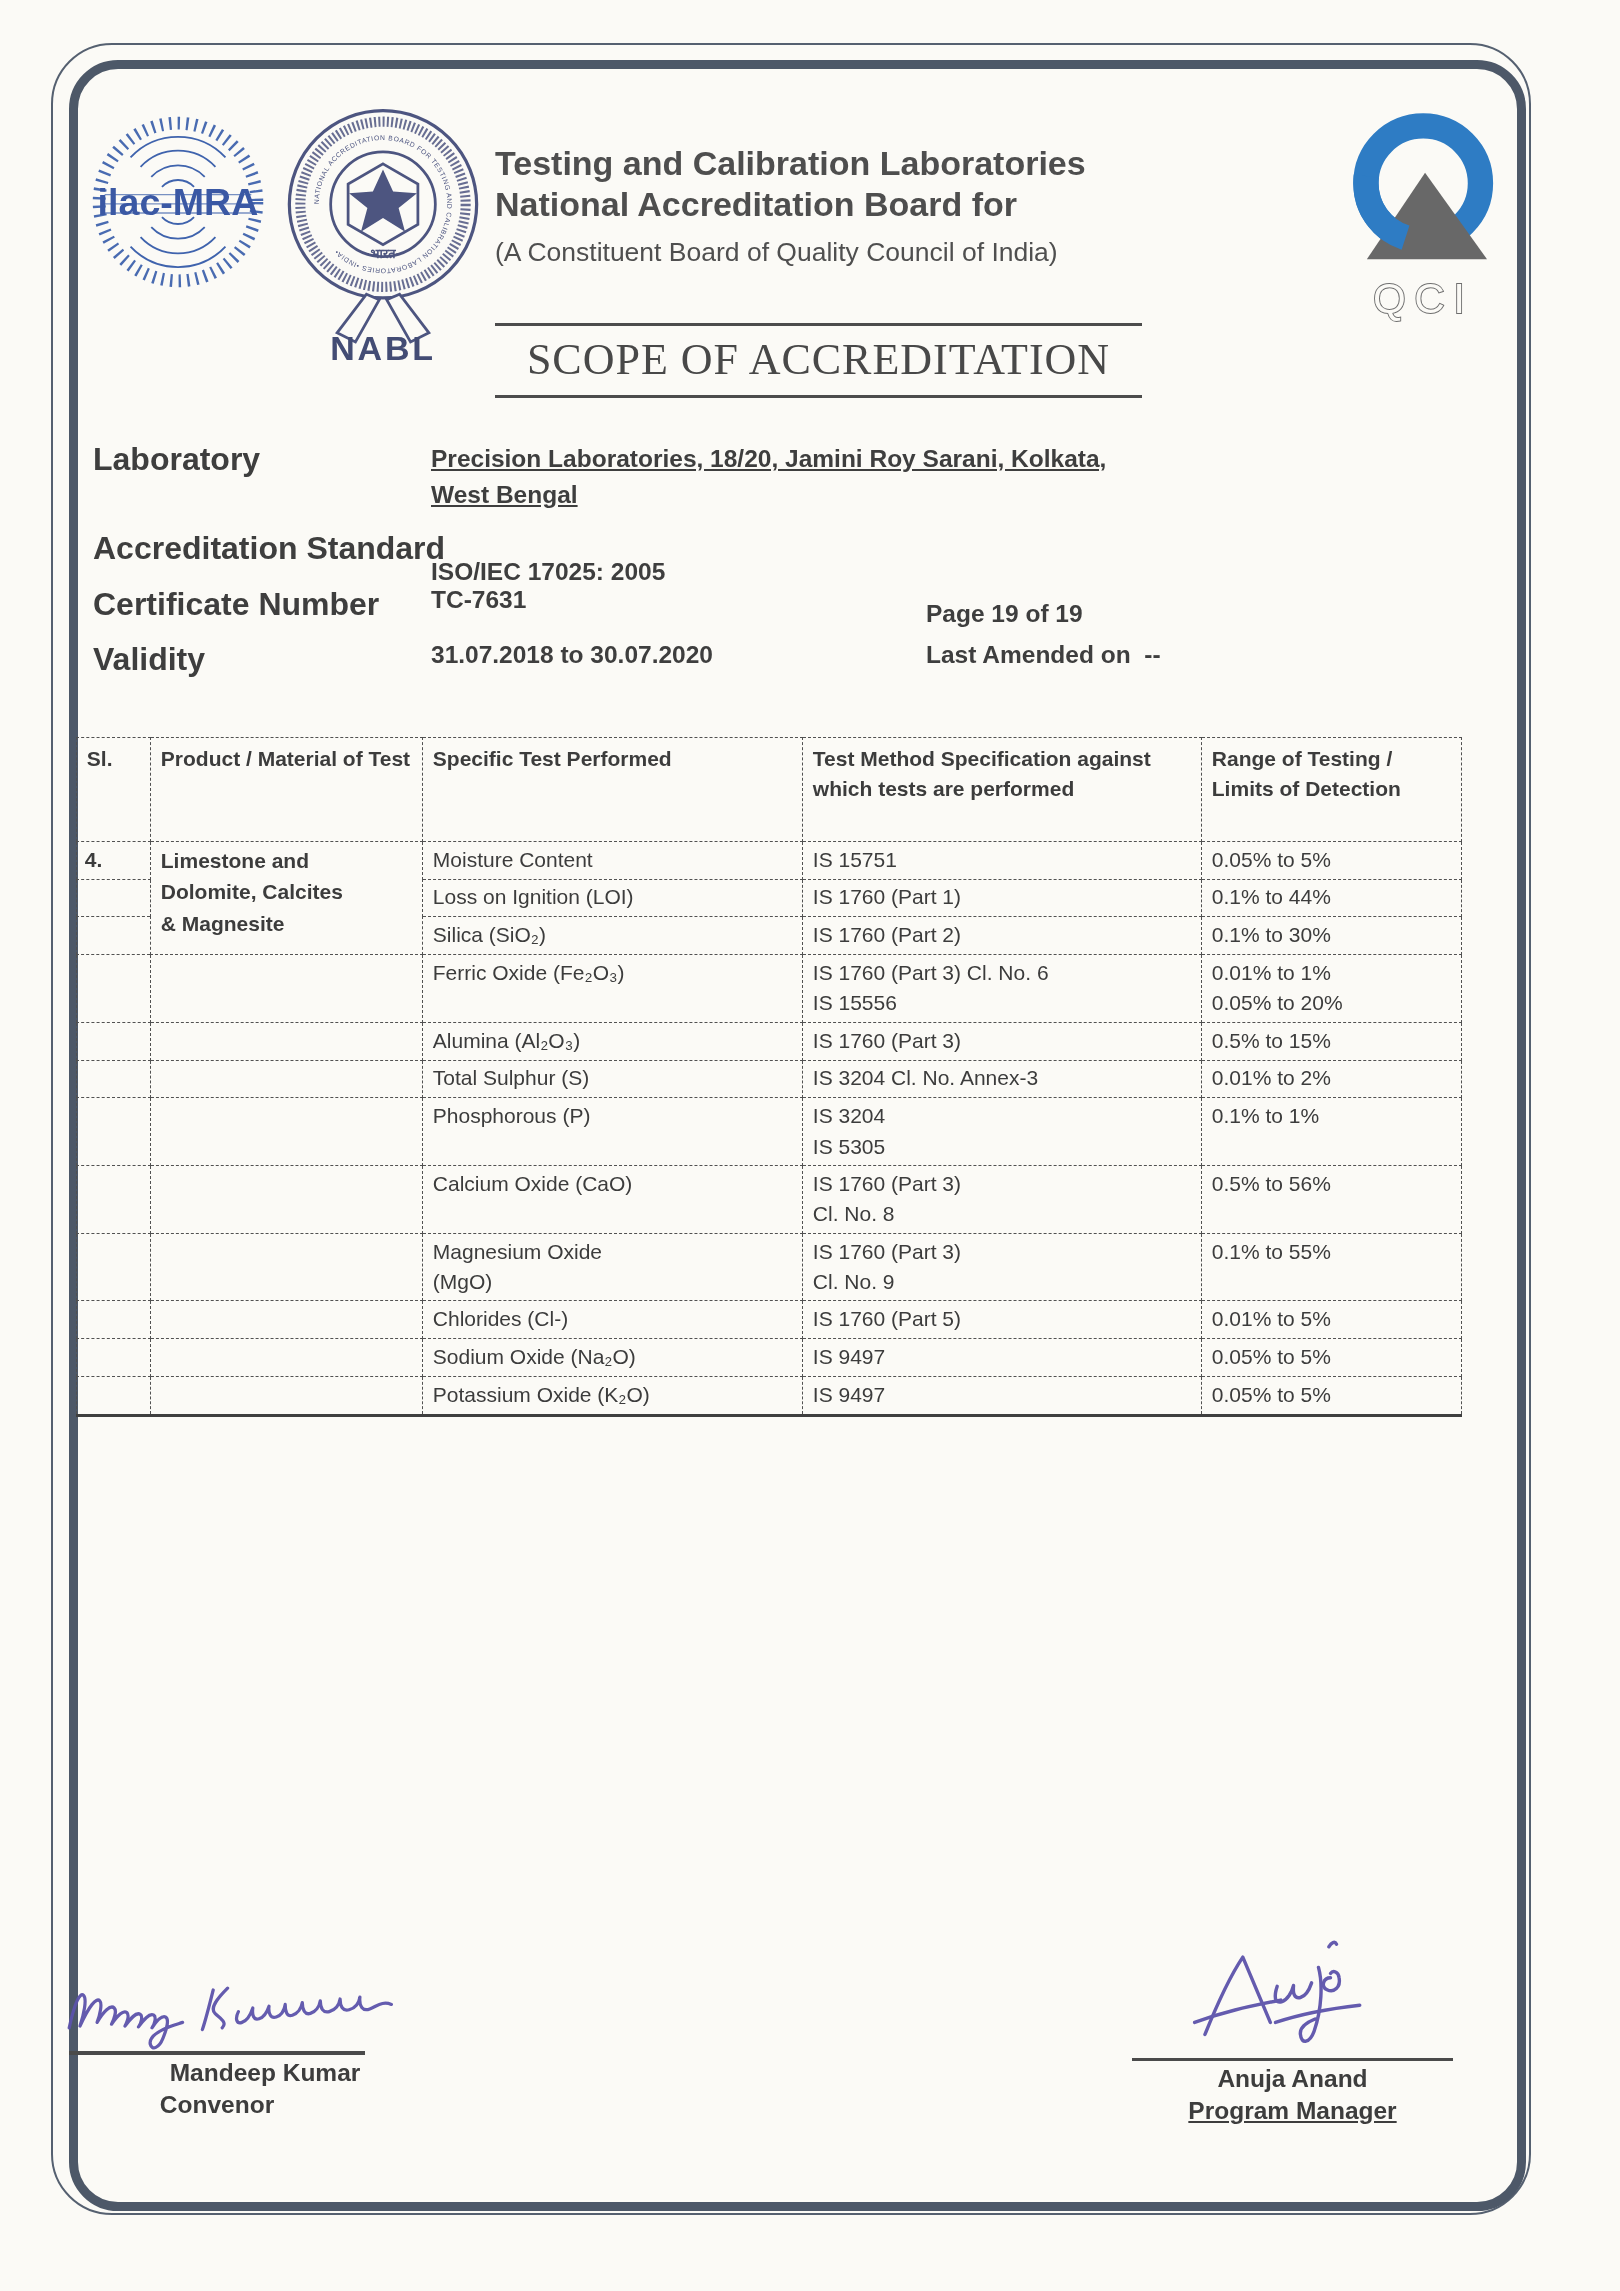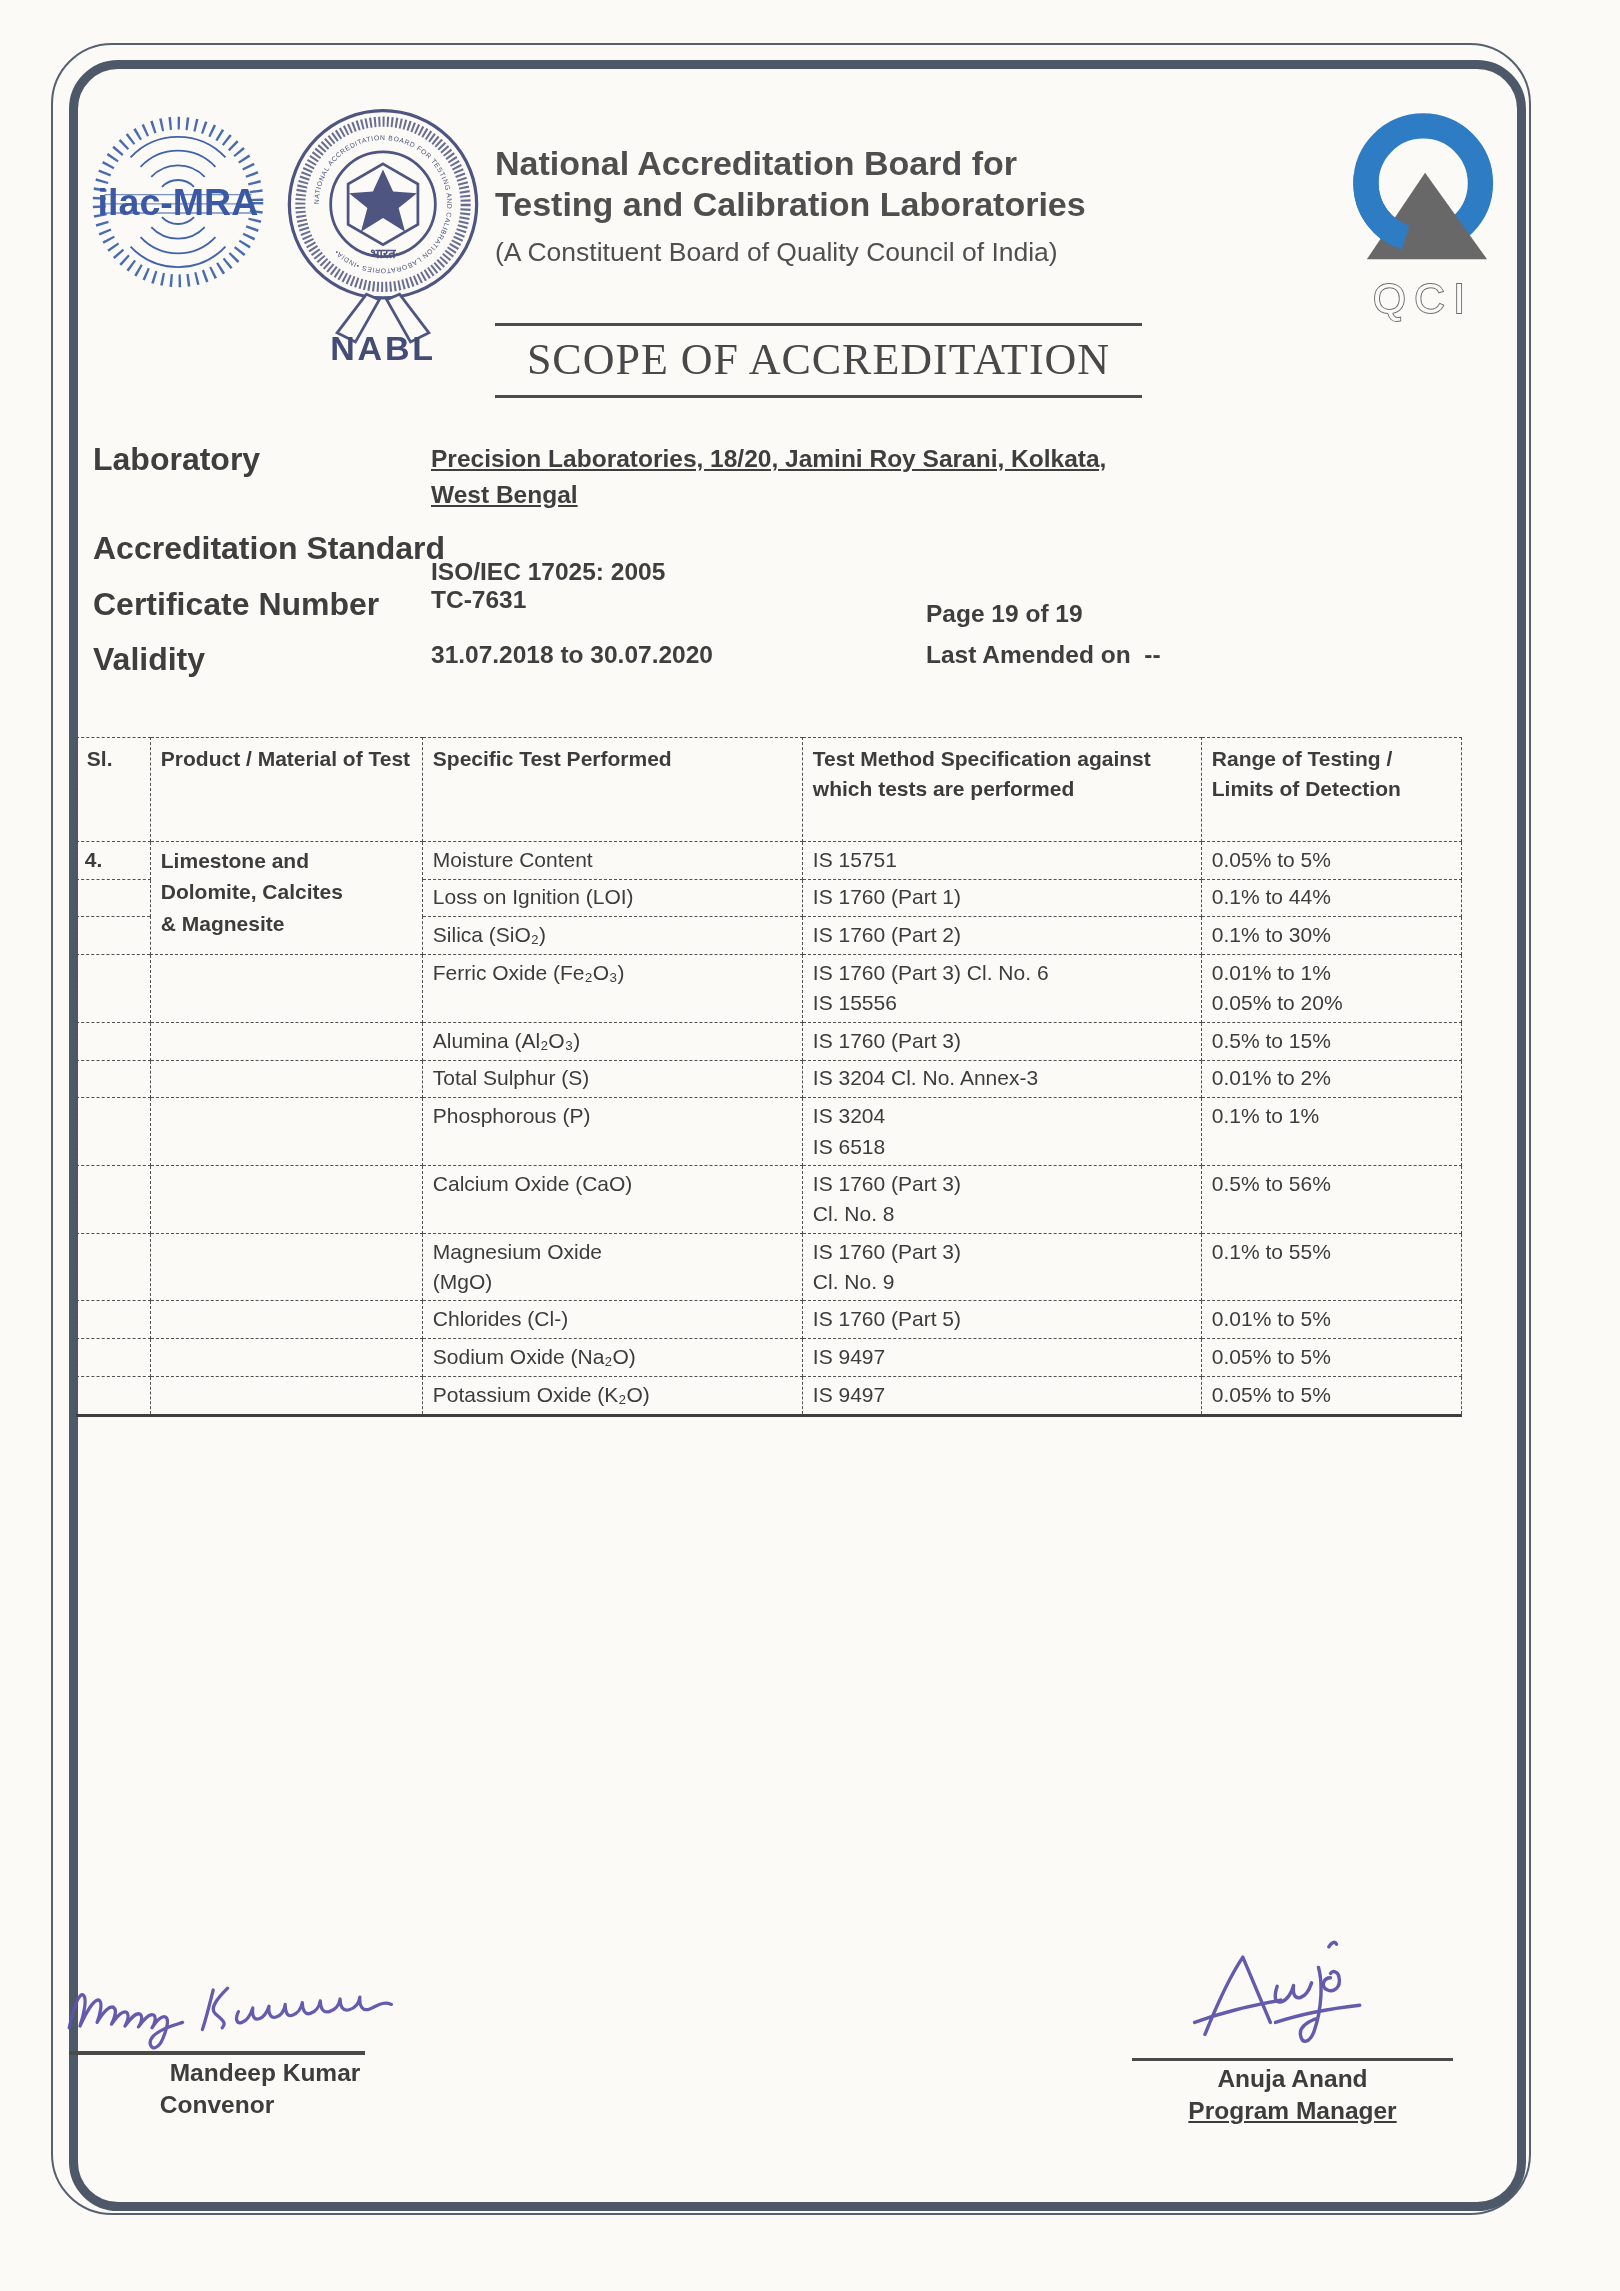--- a/index.html
+++ b/index.html
@@ -92,22 +92,22 @@
     </g>
     <text font-size="7.4" letter-spacing="0.7" fill="#4d5580">
       <textPath href="#nablring">NATIONAL ACCREDITATION BOARD FOR TESTING AND CALIBRATION LABORATORIES •INDIA• </textPath>
     </text>
     <path d="M110,82 L121,106 L147,108 L127,124 L134,150 L110,135 L86,150 L93,124 L73,108 L99,106 Z" fill="#4d5580"></path>
     <text x="110" y="178" text-anchor="middle" font-size="14" font-weight="bold" fill="#4d5580">·भारत·</text>
     <text x="110" y="290" text-anchor="middle" font-size="37" font-weight="800" letter-spacing="3" fill="#434c74">NABL</text>
   </svg>
 
   <div class="abs org-title">
+    <div>Testing and Calibration Laboratories</div>
     <div>National Accreditation Board for</div>
-    <div>Testing and Calibration Laboratories</div>
   </div>
   <div class="abs org-sub">(A Constituent Board of Quality Council of India)</div>
 
   <svg class="abs" style="left:1346px;top:94px;" width="160" height="230" viewBox="0 0 170 245">
     <circle cx="82" cy="95" r="61" stroke="#2e7cc4" stroke-width="27" fill="none"></circle>
     <polygon points="84,84 150,176 22,176" fill="#686868"></polygon>
     <circle cx="82" cy="95" r="61" stroke="#2e7cc4" stroke-width="27" fill="none" pathLength="100" stroke-dasharray="22 78" stroke-dashoffset="-30"></circle>
     <text x="82" y="233" text-anchor="middle" font-size="45" letter-spacing="9" fill="#fbfaf6" stroke="#6e6e6e" stroke-width="2" paint-order="stroke">QCI</text>
   </svg>
 
@@ -192,21 +192,21 @@
         <td></td>
         <td>Total Sulphur (S)</td>
         <td>IS 3204 Cl. No. Annex-3</td>
         <td>0.01% to 2%</td>
       </tr>
       <tr>
         <td class="slcell"></td>
         <td></td>
         <td>Phosphorous (P)</td>
         <td>IS 3204
-IS 6518</td>
+IS 5305</td>
         <td>0.1% to 1%</td>
       </tr>
       <tr>
         <td class="slcell"></td>
         <td></td>
         <td>Calcium Oxide (CaO)</td>
         <td>IS 1760 (Part 3)
 Cl. No.  8</td>
         <td>0.5% to 56%</td>
       </tr>

